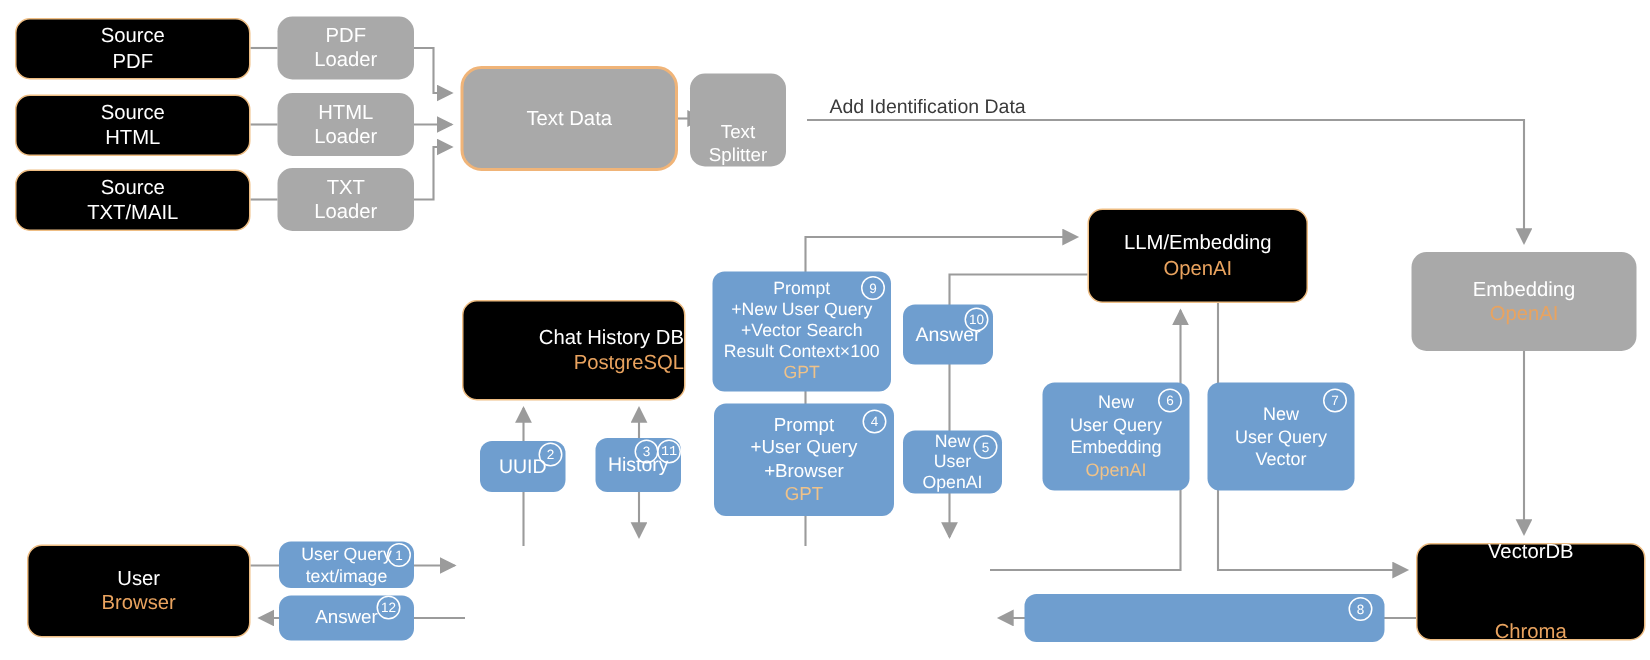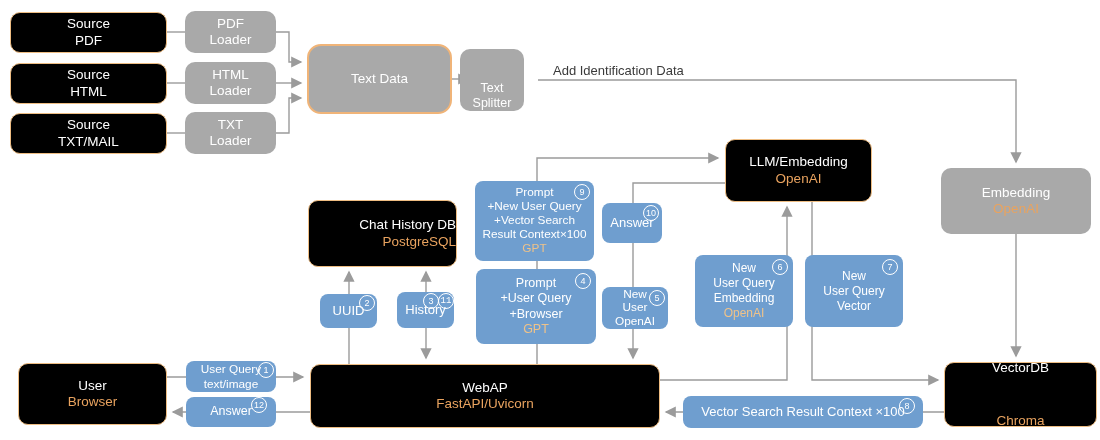--- a/index.html
+++ b/index.html
@@ -192,28 +192,23 @@
     <span class="badge" style="right:2px;top:1px;">1</span>
     <span>User Query</span>
     <span>text/image</span>
   </div>
 
   <div class="node blue n-box12">
     <span class="badge" style="right:9px;top:0;">12</span>
     <span>Answer</span>
   </div>
 
-  <div class="node dark n-webap">
-    <span>WebAP</span>
-    <span class="accent-dark">FastAPI/Uvicorn</span>
-  </div>
 
   <div class="node blue n-box8">
     <span class="badge" style="right:8px;top:2px;">8</span>
-    <span>Vector Search Result Context ×100</span>
   </div>
 
   <div class="node dark n-vectordb">
     <span>VectorDB</span>
     <span class="accent-dark">Chroma</span>
   </div>
 
 </div>
 
 </body></html>

